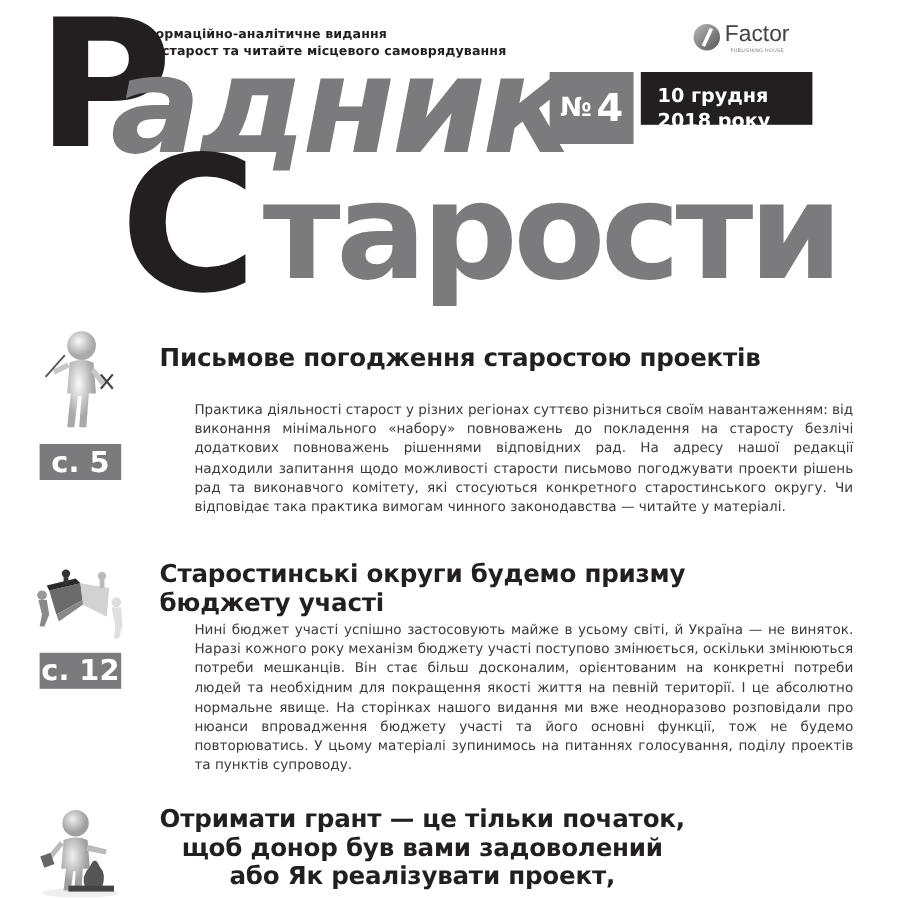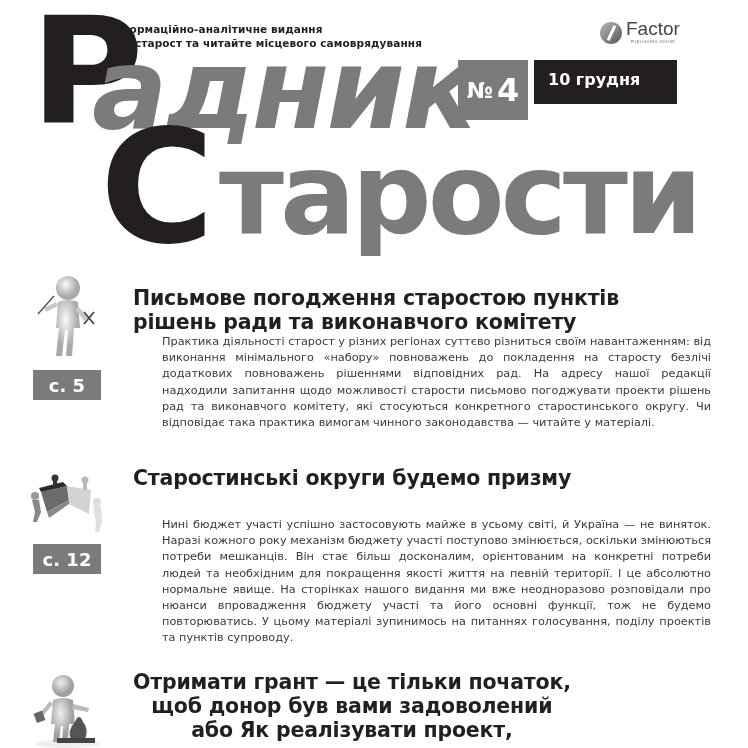--- a/index.html
+++ b/index.html
@@ -6,35 +6,35 @@
   body { width: 748px; height: 748px; position: relative; overflow: hidden; font-family: "DejaVu Sans", sans-serif; color: #231f20; }
 
   .masthead { position: absolute; left: 0; top: 0; width: 748px; height: 265px; }
   .tagline { position: absolute; left: 108px; top: 22px; font-size: 10.5px; font-weight: bold; line-height: 14px; color: #231f20; letter-spacing: 0.1px; }
 
   .big-r { position: absolute; left: 30px; top: -3px; font-family: "DejaVu Sans", sans-serif; font-weight: bold; font-size: 148px; line-height: 1; color: #231f20; letter-spacing: -4px; transform: scaleX(1.05); transform-origin: left top; }
   .word1 { position: absolute; left: 92px; top: 33px; font-weight: bold; font-size: 112px; line-height: 1; color: #7b7b7d; letter-spacing: -3px; font-style: italic; }
   .big-s { position: absolute; left: 100px; top: 110px; font-weight: bold; font-size: 156px; line-height: 1; color: #231f20; letter-spacing: -4px; }
   .word2 { position: absolute; left: 178px; top: 138px; font-weight: bold; font-size: 112px; line-height: 1; color: #7b7b7d; letter-spacing: -4px; margin-left: 41px; }
 
-  .logo { position: absolute; left: 600px; top: 20px; display: flex; align-items: flex-end; }
+  .logo { position: absolute; left: 578px; top: 20px; display: flex; align-items: flex-start; }
   .logo-mark { width: 22px; height: 22px; border-radius: 50%; background: linear-gradient(135deg, #b8b8b8, #555); position: relative; }
   .logo-mark::after { content: ""; position: absolute; left: 10px; top: 3px; width: 3px; height: 16px; background: #fff; transform: rotate(25deg); }
   .logo-text { margin-left: 4px; display: flex; flex-direction: column; }
   .logo-name { font-family: "Liberation Sans", sans-serif; font-size: 19px; color: #444; line-height: 18px; }
   .logo-sub { font-size: 4px; color: #777; letter-spacing: 0.3px; margin-top: 1px; text-align: center; }
 
   .issue-box { position: absolute; left: 458px; top: 60px; width: 70px; height: 60px; background: #7b7b7d; color: #fff; display: flex; align-items: center; justify-content: center; font-weight: bold; }
   .issue-sign { font-size: 22px; margin-right: 4px; }
   .issue-num { font-size: 32px; }
   .date-box { position: absolute; left: 534px; top: 60px; width: 143px; height: 44px; background: #231f20; color: #fff; font-weight: bold; font-size: 16px; line-height: 21px; padding: 9px 0 0 14px; box-sizing: border-box; }
 
   .article { position: absolute; left: 0; width: 748px; }
   .art-figure { position: absolute; left: 28px; width: 78px; display: flex; flex-direction: column; align-items: center; }
-  .page-badge { width: 68px; height: 30px; background: #7b7b7d; color: #fff; font-weight: bold; font-size: 18px; display: flex; align-items: center; justify-content: center; margin-top: 8px; }
+  .page-badge { width: 68px; height: 30px; background: #7b7b7d; color: #fff; font-weight: bold; font-size: 24px; display: flex; align-items: center; justify-content: center; margin-top: 8px; }
   .art-title { position: absolute; left: 133px; font-weight: bold; font-size: 20.5px; line-height: 24px; color: #231f20; letter-spacing: -0.2px; }
   .art-body { position: absolute; left: 133px; width: 549px; font-size: 11.3px; line-height: 16.2px; color: #3a3a3a; text-align: justify; margin-left: 29px; }
 
   .fig-svg { display: block; }
 </style>
 </head>
 <body>
 
 <div class="masthead">
   <div class="big-r">Р</div>
@@ -53,20 +53,21 @@
       <span class="logo-sub">PUBLISHING HOUSE</span>
     </div>
   </div>
 
   <div class="issue-box">
     <span class="issue-sign">№</span>
     <span class="issue-num">4</span>
   </div>
   <div class="date-box">
     <div>10 грудня</div>
+    <div>2018 року</div>
   </div>
 </div>
 
 <div class="article" style="top:268px;">
   <div class="art-figure" style="top:4px;">
     <svg class="fig-svg" width="70" height="90" viewBox="0 0 70 90">
       <defs>
           <radialGradient id="g1" cx="40%" cy="35%">
             <stop offset="0" stop-color="#fafafa"></stop>
             <stop offset="1" stop-color="#a9a9a9"></stop>
@@ -76,22 +77,21 @@
       <path d="M26 30 Q36 26 46 30 L48 56 L42 56 L40 84 L34 84 L36 58 L33 58 L30 84 L24 84 L27 56 L24 56 Z" fill="url(#g1)"></path>
       <path d="M26 34 L14 40 L12 36 L24 30 Z" fill="#c8c8c8"></path>
       <path d="M46 34 L56 46 L52 49 L44 38 Z" fill="#c8c8c8"></path>
       <line x1="6" y1="42" x2="22" y2="24" stroke="#555" stroke-width="1.5"></line>
       <line x1="52" y1="40" x2="62" y2="52" stroke="#444" stroke-width="1.8"></line>
       <line x1="62" y1="40" x2="52" y2="52" stroke="#444" stroke-width="1.8"></line>
     </svg>
     <div class="page-badge">с. 5</div>
   </div>
   <div class="art-title" style="top:18px;">
-    <div>Письмове погодження старостою пунктів</div>
-    <div>рішень ради та виконавчого комітету</div>
+    <div>Письмове погодження старостою проектів</div>
   </div>
   <div class="art-body" style="top:66px;">Практика діяльності старост у різних регіонах суттєво різниться своїм навантаженням: від виконання мінімального «набору» повноважень до покладення на старосту безлічі додаткових повноважень рішеннями відповідних рад. На адресу нашої редакції надходили запитання щодо можливості старости письмово погоджувати проекти рішень рад та виконавчого комітету, які стосуються конкретного старостинського округу. Чи відповідає така практика вимогам чинного законодавства — читайте у матеріалі.</div>
 </div>
 
 <div class="article" style="top:462px;">
   <div class="art-figure" style="top:12px;">
     <svg class="fig-svg" width="80" height="62" viewBox="0 0 80 62">
       <polygon points="14,18 40,12 42,26 20,38" fill="#6b6b6b"></polygon>
       <polygon points="14,18 40,12 36,8 12,14" fill="#2a2a2a"></polygon>
       <polygon points="40,12 64,16 62,40 42,30" fill="#d2d2d2"></polygon>
@@ -102,20 +102,21 @@
       <rect x="56" y="9" width="4" height="7" fill="#bbb"></rect>
       <circle cx="8" cy="22" r="4" fill="#999"></circle>
       <path d="M5 26 L12 26 L14 38 L10 48 L6 48 L8 38 Z" fill="#888"></path>
       <circle cx="70" cy="28" r="4" fill="#ddd"></circle>
       <path d="M66 32 L74 32 L75 48 L72 58 L68 58 L69 48 Z" fill="#e0e0e0"></path>
     </svg>
     <div class="page-badge">с. 12</div>
   </div>
   <div class="art-title" style="top:4px;">
     <div>Старостинські округи будемо призму</div>
+    <div>бюджету участі</div>
   </div>
   <div class="art-body" style="top:55px;">Нині бюджет участі успішно застосовують майже в усьому світі, й Україна — не виняток. Наразі кожного року механізм бюджету участі поступово змінюється, оскільки змінюються потреби мешканців. Він стає більш досконалим, орієнтованим на конкретні потреби людей та необхідним для покращення якості життя на певній території. І це абсолютно нормальне явище. На сторінках нашого видання ми вже неодноразово розповідали про нюанси впровадження бюджету участі та його основні функції, тож не будемо повторюватись. У цьому матеріалі зупинимось на питаннях голосування, поділу проектів та пунктів супроводу.</div>
 </div>
 
 <div class="article" style="top:662px;">
   <div class="art-figure" style="top:10px;">
     <svg class="fig-svg" width="72" height="76" viewBox="0 0 72 76">
       <defs>
           <radialGradient id="g3" cx="40%" cy="35%">
             <stop offset="0" stop-color="#f0f0f0"></stop>

